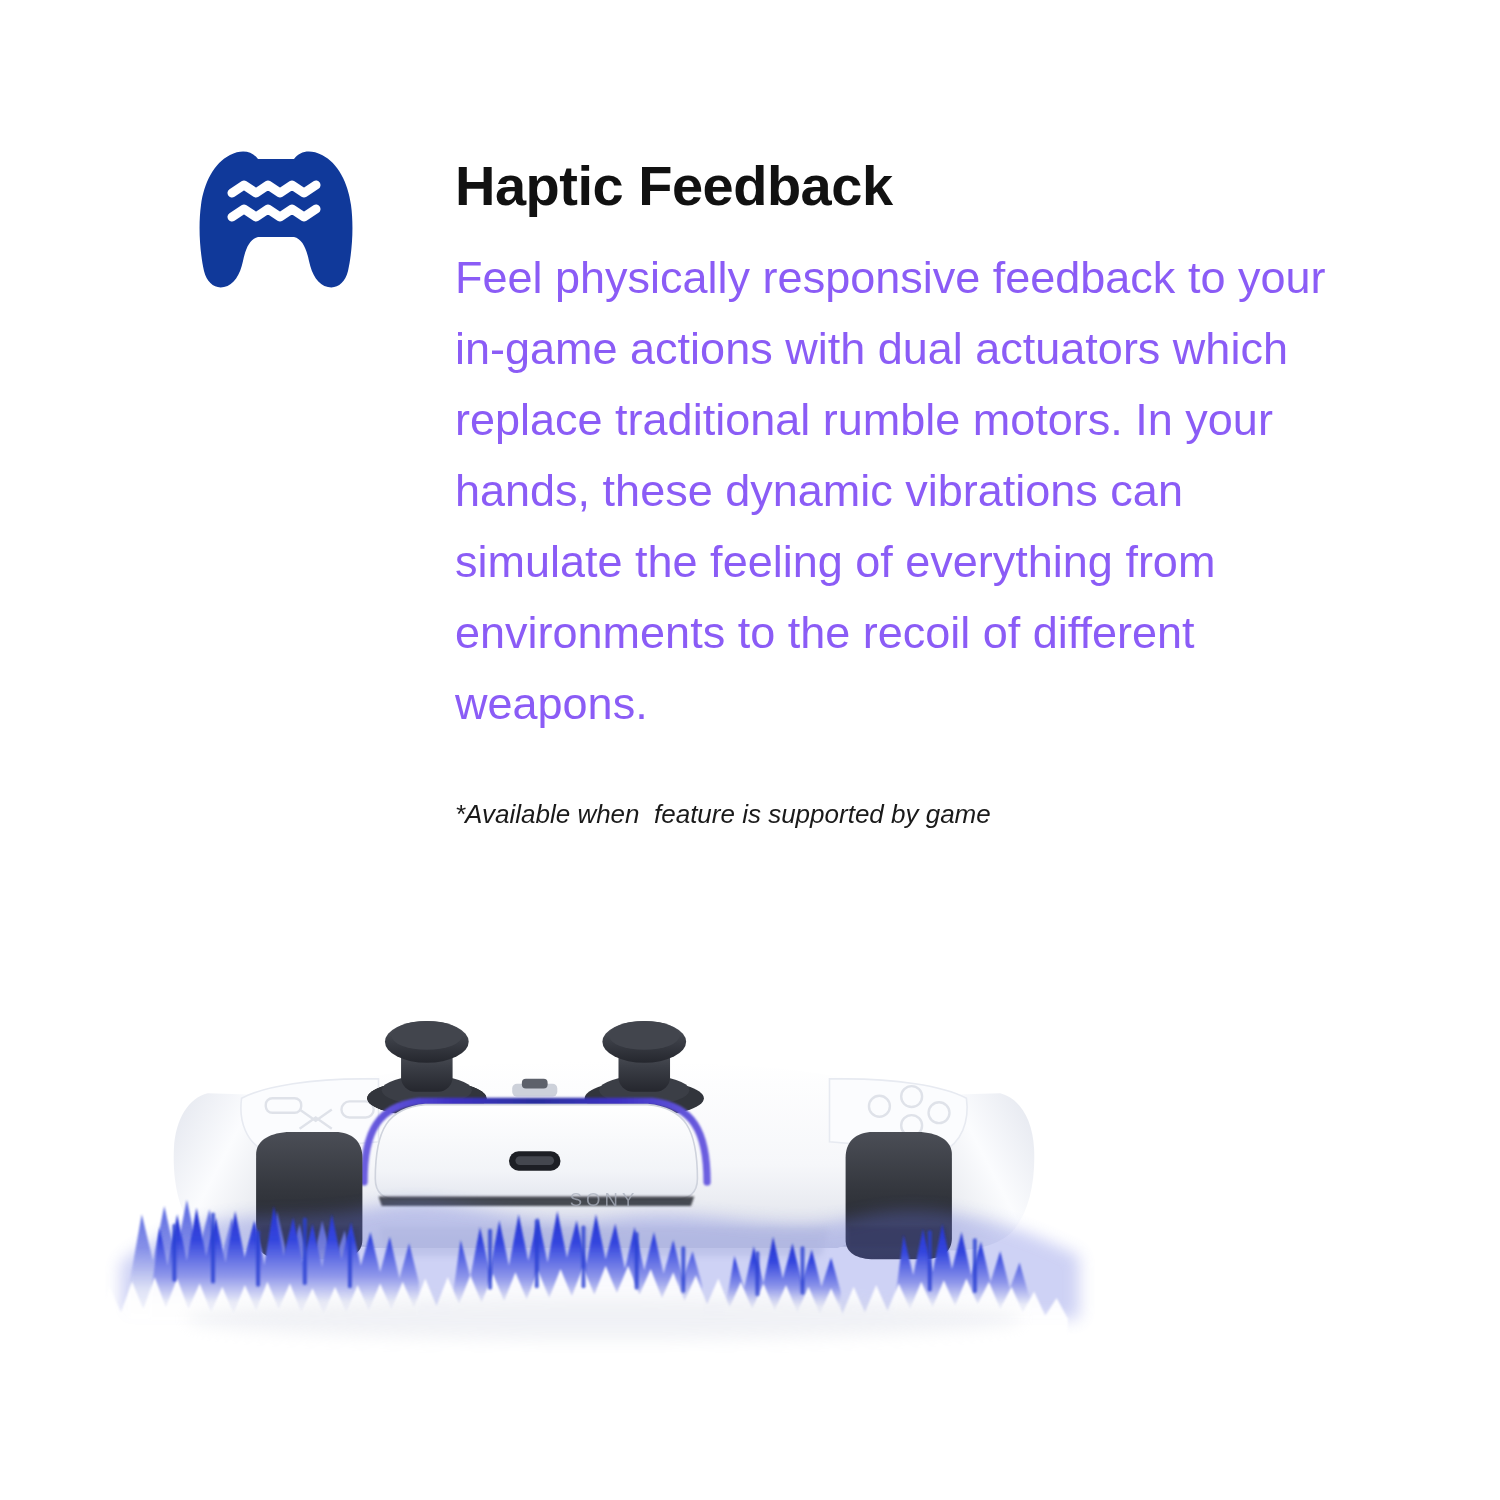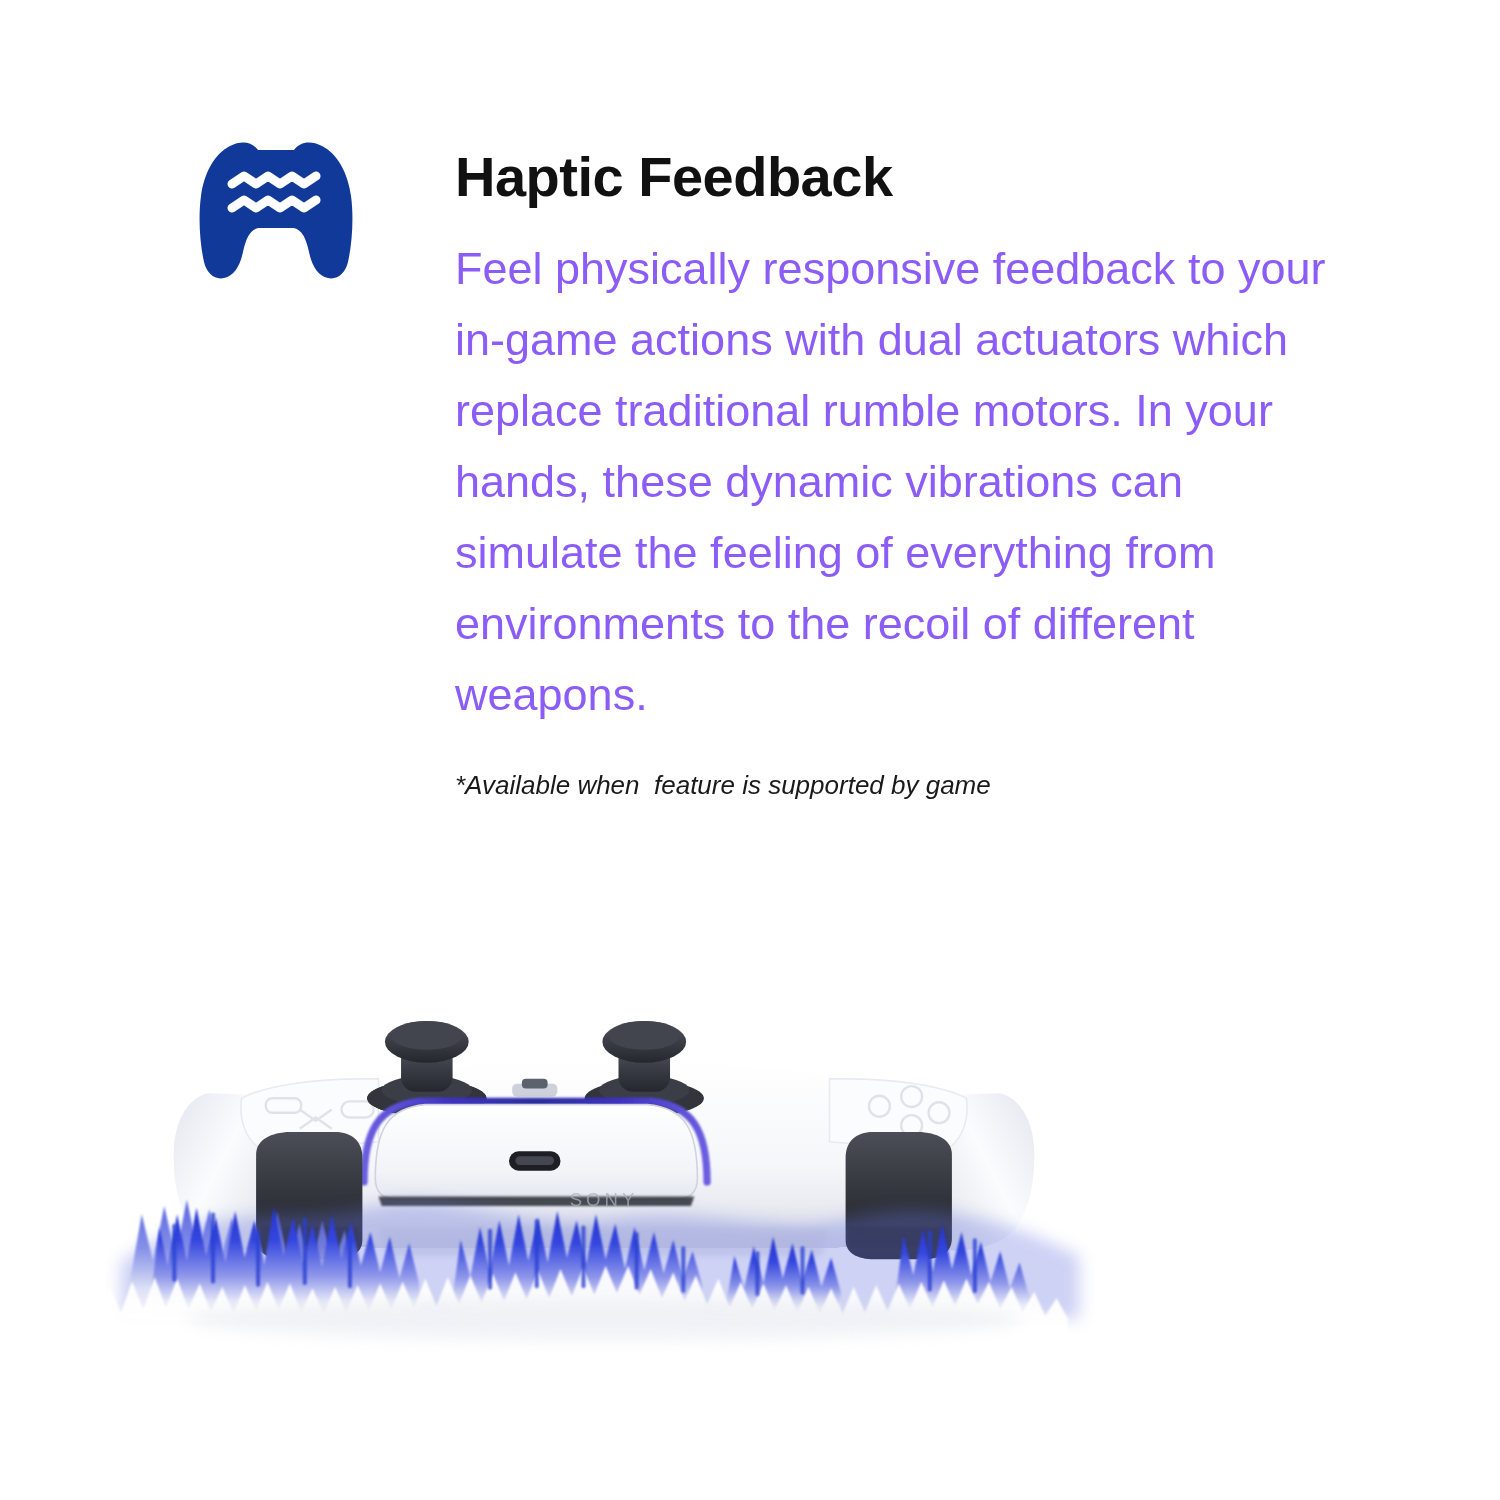--- a/index.html
+++ b/index.html
@@ -15,21 +15,21 @@
     width: 1500px;
     height: 1500px;
     background: #ffffff;
     overflow: hidden;
   }
 
   
   .feature-block {
     position: absolute;
     left: 0;
-    top: 0;
+    top: 9px;
     width: 1352px;
     height: 880px;
   }
   .feature-icon {
     position: absolute;
     left: 196px;
     top: 140px;
     width: 160px;
     height: 140px;
   }
@@ -60,21 +60,21 @@
     margin: 0;
     width: 900px;
   }
   .feature-note {
     font-family: "Liberation Sans", sans-serif;
     font-style: italic;
     font-weight: 400;
     font-size: 26px;
     line-height: 1.2;
     color: #1a1a1a;
-    margin: 40px 0 0 0;
+    margin: 60px 0 0 0;
     white-space: pre;
   }
 
   
   .hero {
     position: absolute;
     left: 0;
     top: 880px;
     width: 1208px;
     height: 620px;

